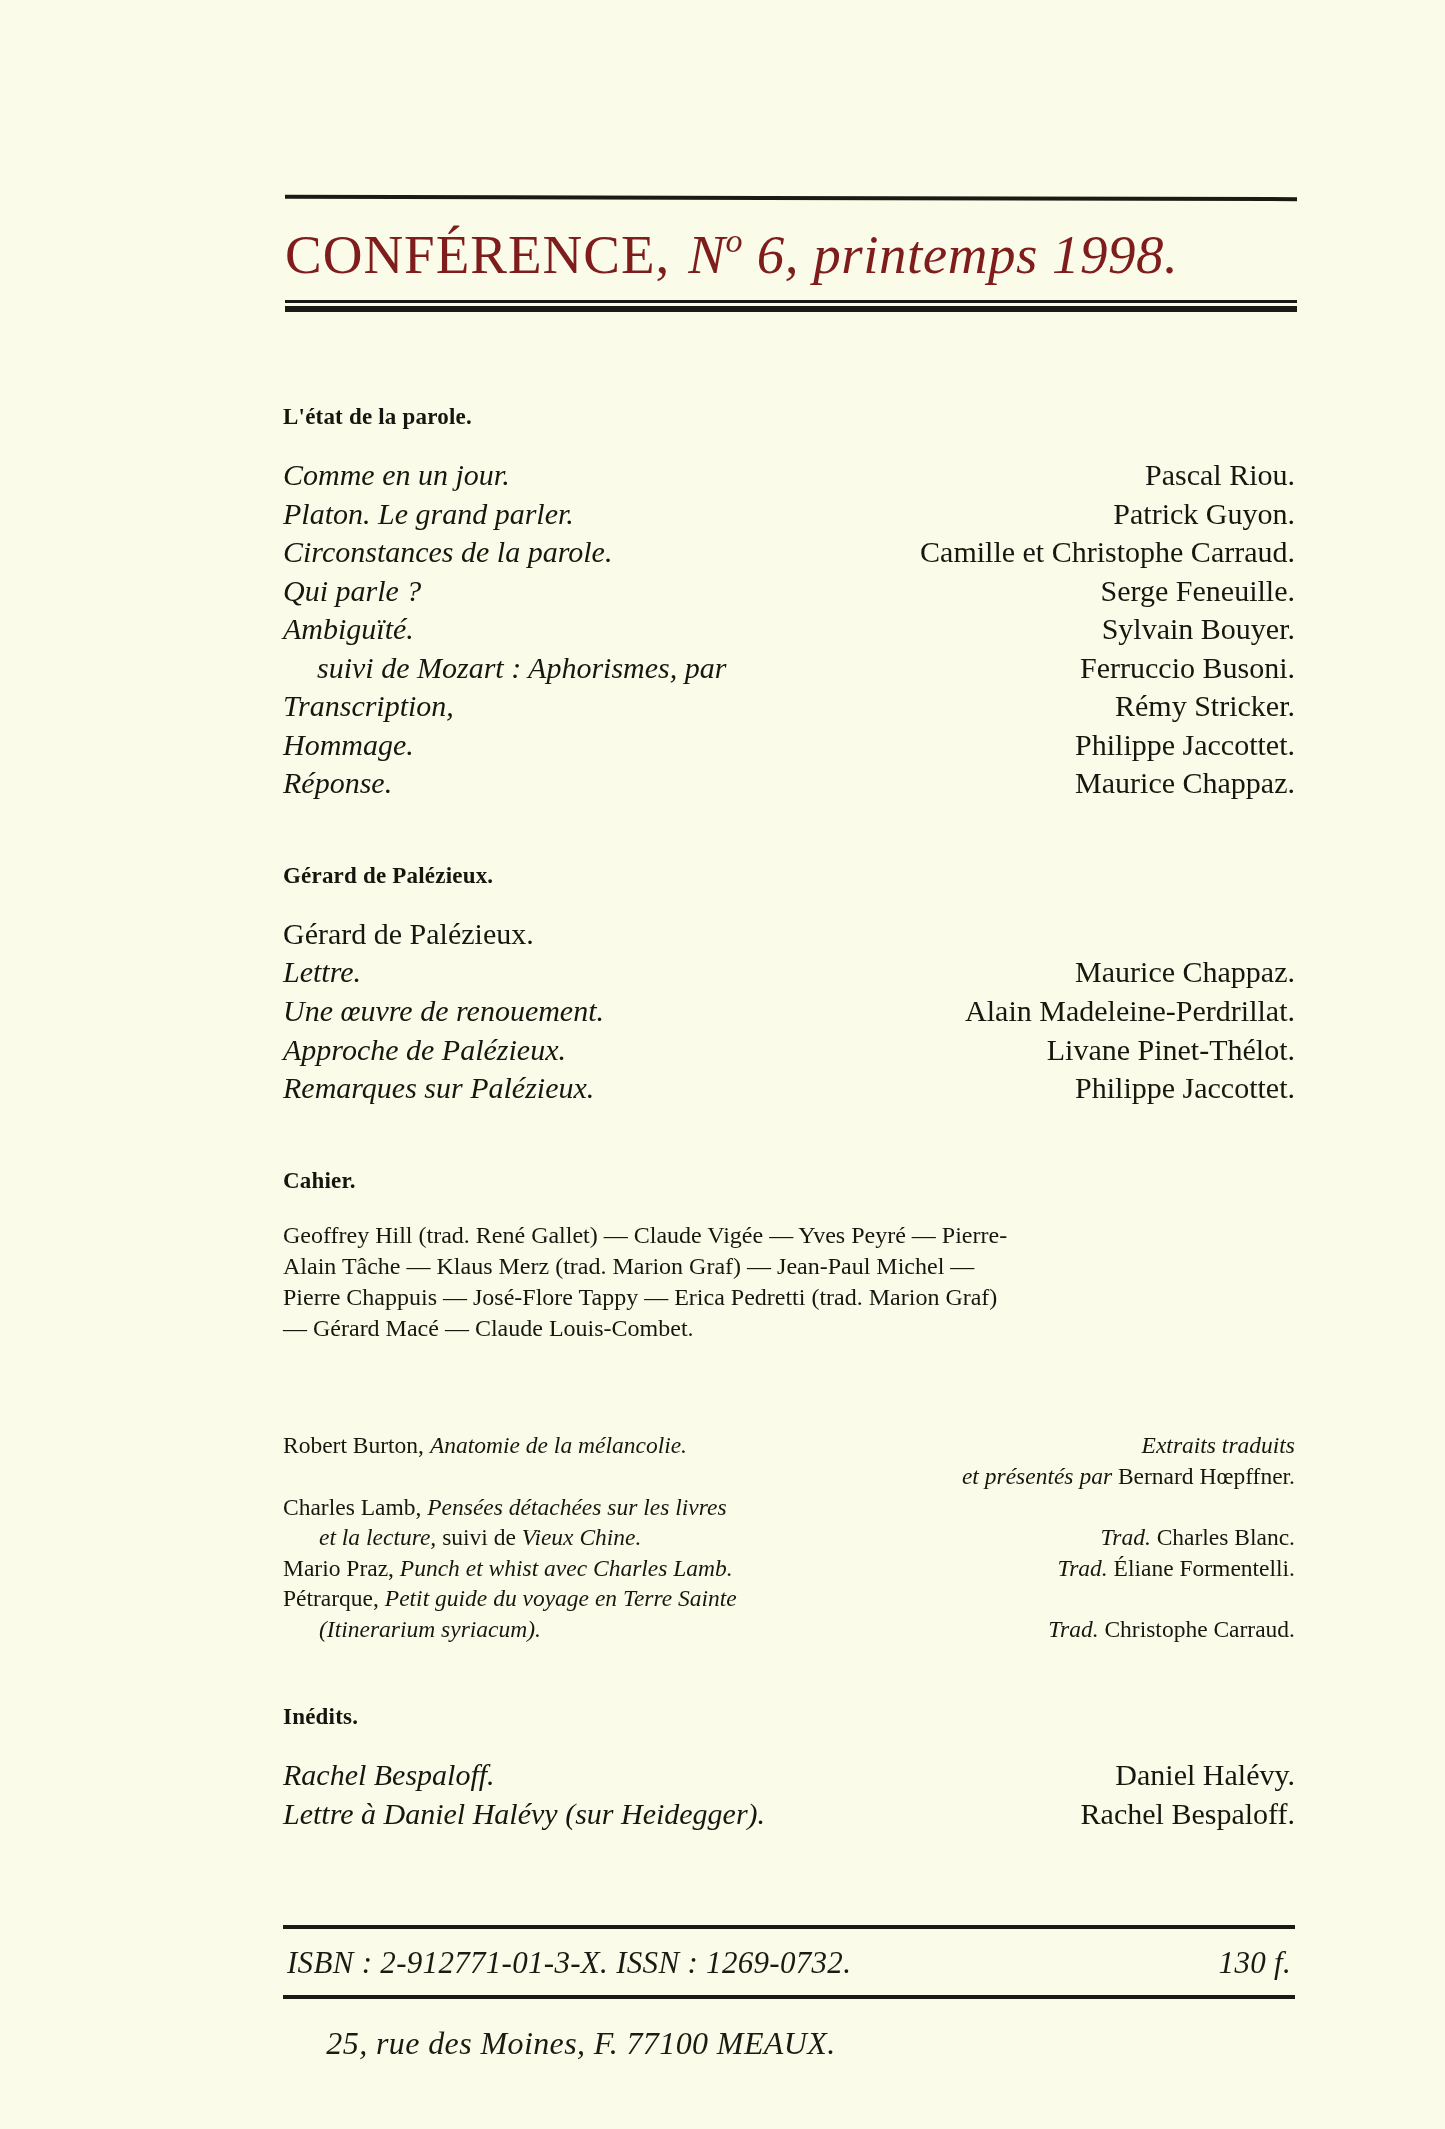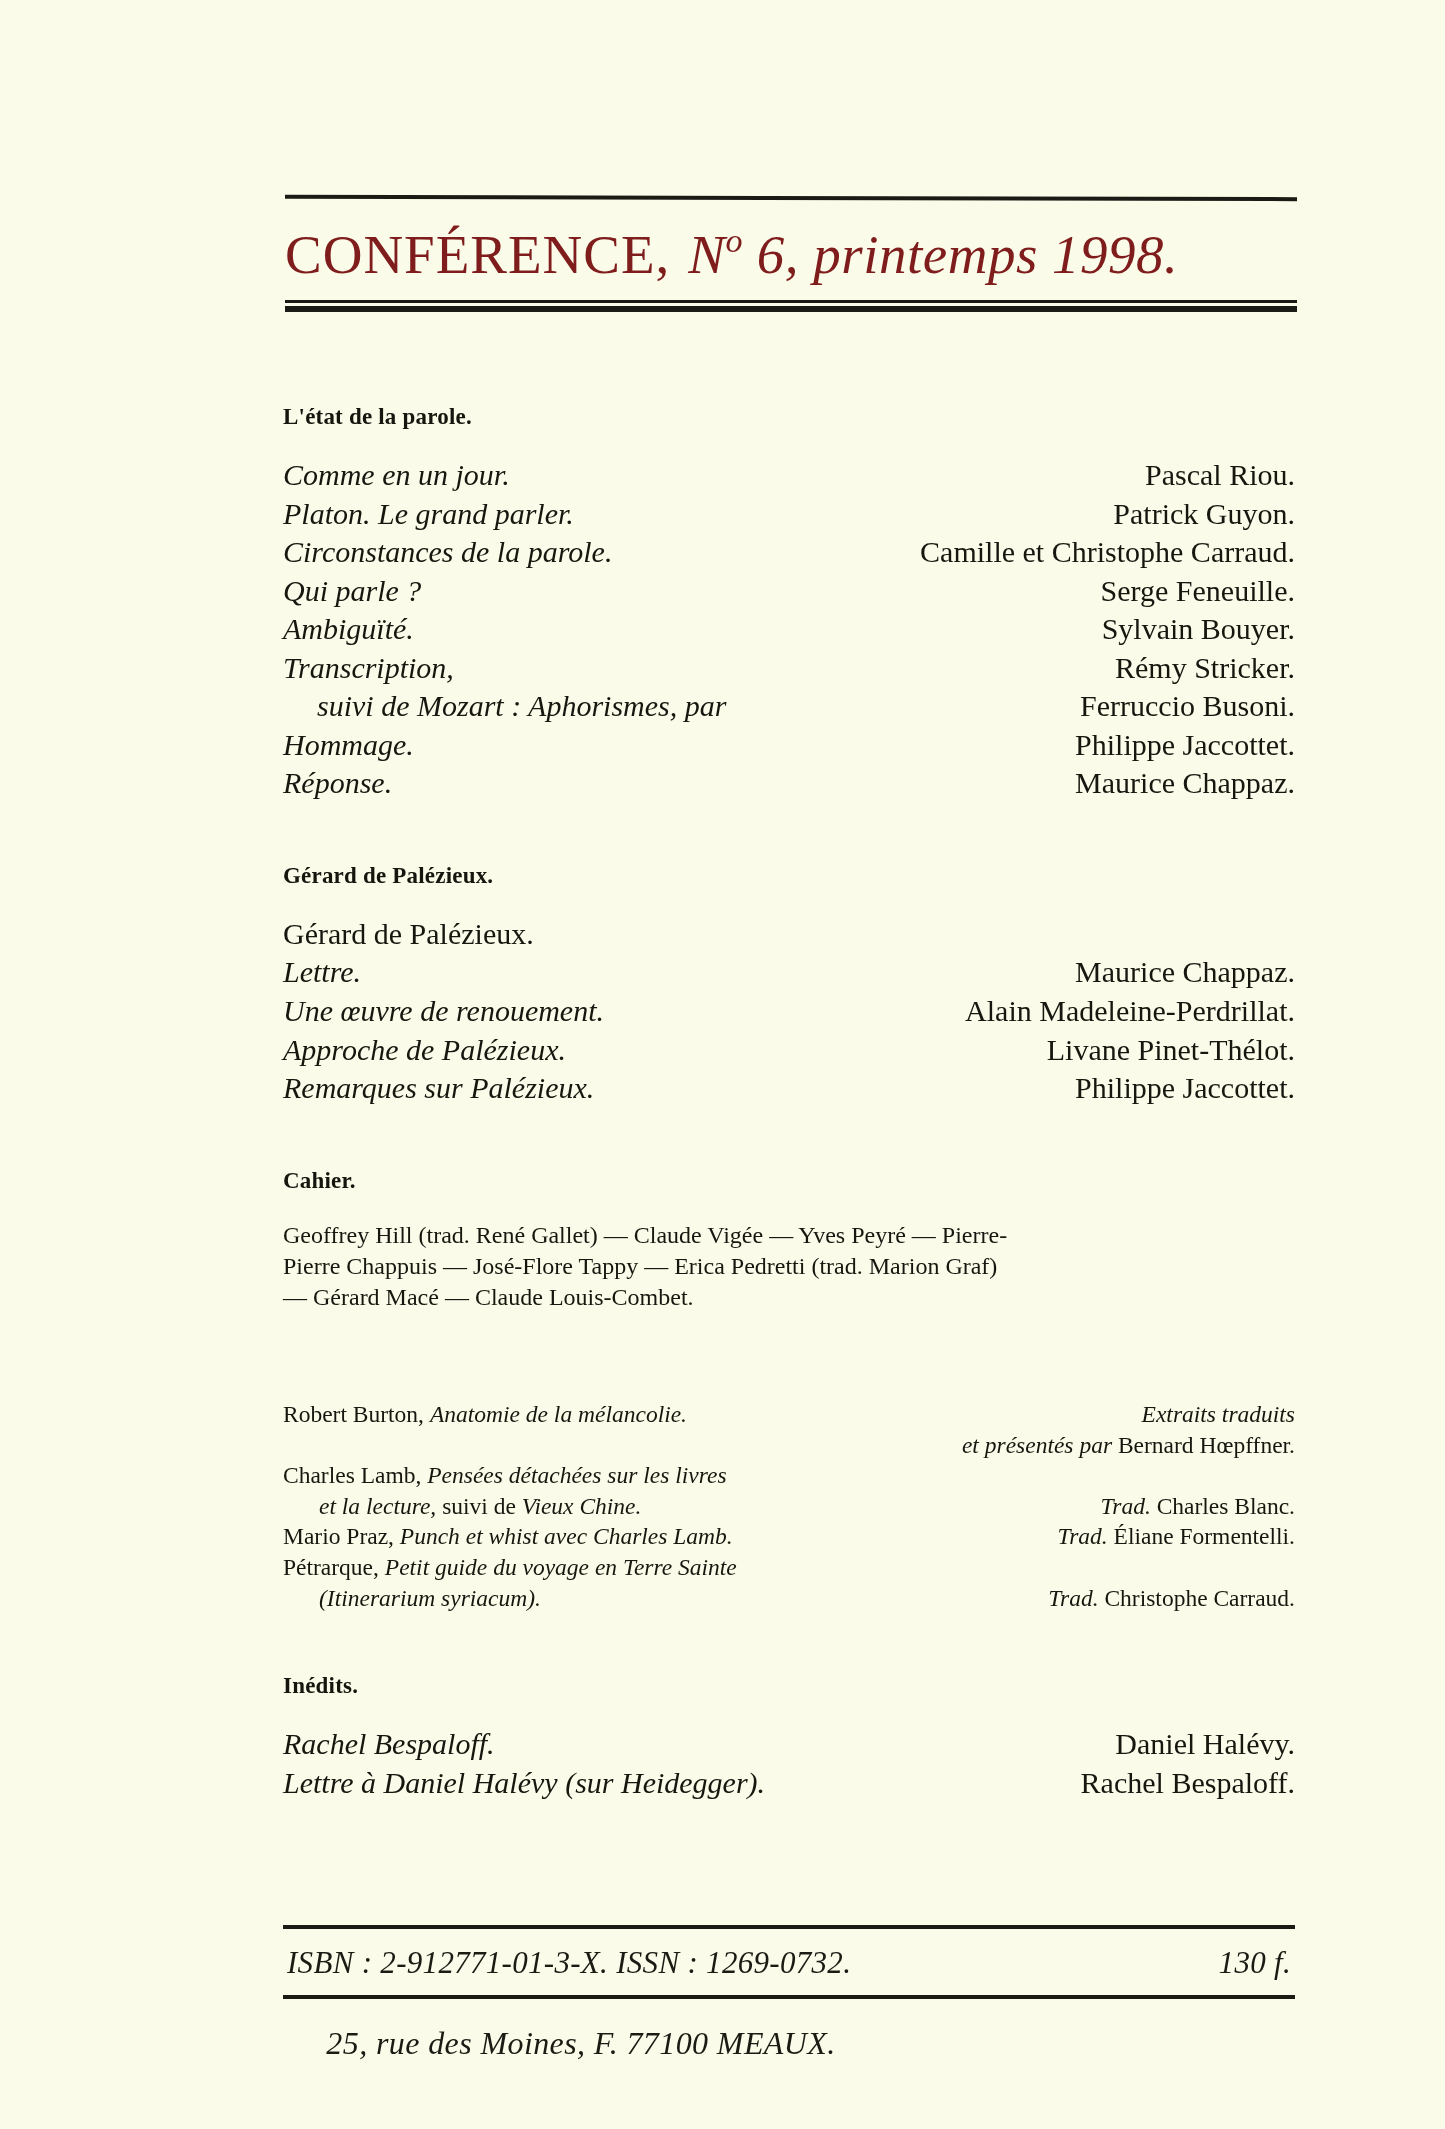--- a/index.html
+++ b/index.html
@@ -209,28 +209,28 @@
         </div>
         <div class="entry">
           <span class="title-col">Qui parle ?</span>
           <span class="author-col">Serge Feneuille.</span>
         </div>
         <div class="entry">
           <span class="title-col">Ambiguïté.</span>
           <span class="author-col">Sylvain Bouyer.</span>
         </div>
         <div class="entry">
+          <span class="title-col rm"><span class="indent"></span><span>suivi de Mozart : Aphorismes, par</span></span>
+          <span class="author-col">Ferruccio Busoni.</span>
+        </div>
+        <div class="entry">
           <span class="title-col">Transcription,</span>
           <span class="author-col">Rémy Stricker.</span>
         </div>
         <div class="entry">
-          <span class="title-col rm"><span class="indent"></span><span>suivi de Mozart : Aphorismes, par</span></span>
-          <span class="author-col">Ferruccio Busoni.</span>
-        </div>
-        <div class="entry">
           <span class="title-col">Hommage.</span>
           <span class="author-col">Philippe Jaccottet.</span>
         </div>
         <div class="entry">
           <span class="title-col">Réponse.</span>
           <span class="author-col">Maurice Chappaz.</span>
         </div>
       </div>
     </div>
 
@@ -261,20 +261,21 @@
       </div>
     </div>
 
     <div class="gap-lg"></div>
 
     <div class="section">
       <div class="section-heading">Cahier.</div>
       <div class="entries">
         <div class="para">
           <span class="lastline">Geoffrey Hill (trad. René Gallet) — Claude Vigée — Yves Peyré — Pierre-</span>
+          <span class="lastline">Alain Tâche — Klaus Merz (trad. Marion Graf) — Jean-Paul Michel —</span>
           <span class="lastline">Pierre Chappuis — José-Flore Tappy — Erica Pedretti (trad. Marion Graf)</span>
           <span class="lastline">— Gérard Macé — Claude Louis-Combet.</span>
         </div>
       </div>
     </div>
 
     <div class="gap-lg"></div>
 
     <div class="section">
       <div class="entries">

